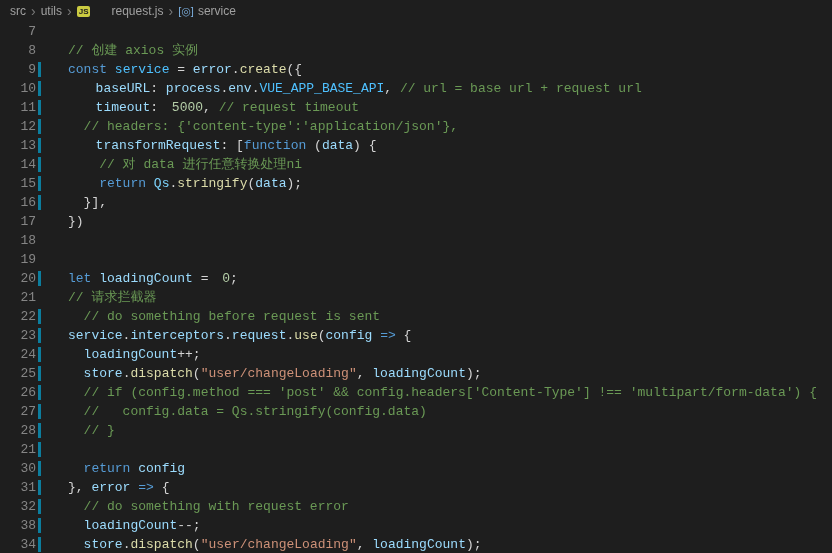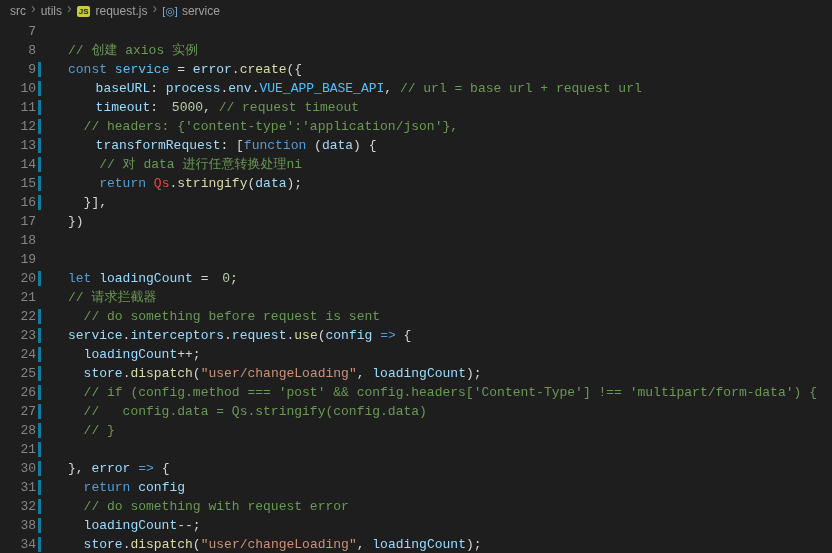--- a/index.html
+++ b/index.html
@@ -9,38 +9,39 @@
     background: #1e1e1e;
     font-family: Consolas, 'Courier New', monospace;
     font-size: 13px;
     color: #d4d4d4;
     overflow: hidden;
   }
   .breadcrumb {
     height: 22px;
     background: #1e1e1e;
     display: flex;
+    align-items: center;
     padding-left: 10px;
     font-size: 12px;
     color: #a0a0a0;
     font-family: -apple-system, 'Segoe UI', sans-serif;
   }
   .breadcrumb .crumb { display: flex; align-items: center; }
   .breadcrumb .chevron {
     margin: 0 5px;
     color: #7a7a7a;
     font-size: 14px;
   }
   .breadcrumb .js-icon {
     background: #cbcb41;
     color: #1e1e1e;
     font-weight: bold;
     font-size: 8px;
     padding: 1px 2px;
-    margin-right: 5px;
+    margin-right: 21px;
     border-radius: 2px;
   }
   .breadcrumb .sym-icon {
     color: #7db0df;
     margin-right: 4px;
     font-size: 11px;
   }
   .editor {
     display: flex;
     height: calc(100% - 22px);
@@ -78,21 +79,21 @@
   .c-comment { color: #6a9955; margin-top: 36px; }
   .c-keyword { color: #569cd6; }
   .c-var { color: #9cdcfe; }
   .c-func { color: #dcdcaa; }
   .c-string { color: #ce9178; }
   .c-num { color: #b5cea8; margin-left: 6px; }
   .c-punct { color: #d4d4d4; }
   .c-prop { color: #9cdcfe; padding-left: 12px; }
   .c-const { color: #4fc1ff; }
   .c-param { color: #9cdcfe; }
-  .c-class { color: #ef4444; }
+  .c-class { color: #7dd3fc; }
 </style>
 </head>
 <body>
 
 <div class="breadcrumb">
   <span class="crumb">src</span>
   <span class="chevron">›</span>
   <span class="crumb">utils</span>
   <span class="chevron">›</span>
   <span class="crumb">
@@ -154,19 +155,19 @@
     <div class="line"><span class="c-keyword">let</span> <span class="c-var">loadingCount</span> <span class="c-punct">= </span><span class="c-num">0</span><span class="c-punct">;</span></div>
     <div class="line"><span class="c-comment">// 请求拦截器</span></div>
     <div class="line">  <span class="c-comment">// do something before request is sent</span></div>
     <div class="line"><span class="c-var">service</span><span class="c-punct">.</span><span class="c-var">interceptors</span><span class="c-punct">.</span><span class="c-var">request</span><span class="c-punct">.</span><span class="c-func">use</span><span class="c-punct">(</span><span class="c-param">config</span> <span class="c-keyword">=&gt;</span> <span class="c-punct">{</span></div>
     <div class="line">  <span class="c-var">loadingCount</span><span class="c-punct">++;</span></div>
     <div class="line">  <span class="c-var">store</span><span class="c-punct">.</span><span class="c-func">dispatch</span><span class="c-punct">(</span><span class="c-string">"user/changeLoading"</span><span class="c-punct">, </span><span class="c-var">loadingCount</span><span class="c-punct">);</span></div>
     <div class="line">  <span class="c-comment">// if (config.method === 'post' &amp;&amp; config.headers['Content-Type'] !== 'multipart/form-data') {</span></div>
     <div class="line">  <span class="c-comment">//   config.data = Qs.stringify(config.data)</span></div>
     <div class="line">  <span class="c-comment">// }</span></div>
     <div class="line"></div>
+    <div class="line">  <span class="c-keyword">return</span> <span class="c-var">config</span></div>
     <div class="line"><span class="c-punct">}, </span><span class="c-param">error</span> <span class="c-keyword">=&gt;</span> <span class="c-punct">{</span></div>
-    <div class="line">  <span class="c-keyword">return</span> <span class="c-var">config</span></div>
     <div class="line">  <span class="c-comment">// do something with request error</span></div>
     <div class="line">  <span class="c-var">loadingCount</span><span class="c-punct">--;</span></div>
     <div class="line">  <span class="c-var">store</span><span class="c-punct">.</span><span class="c-func">dispatch</span><span class="c-punct">(</span><span class="c-string">"user/changeLoading"</span><span class="c-punct">, </span><span class="c-var">loadingCount</span><span class="c-punct">);</span></div>
   </div>
 </div>
 
 </body></html>

